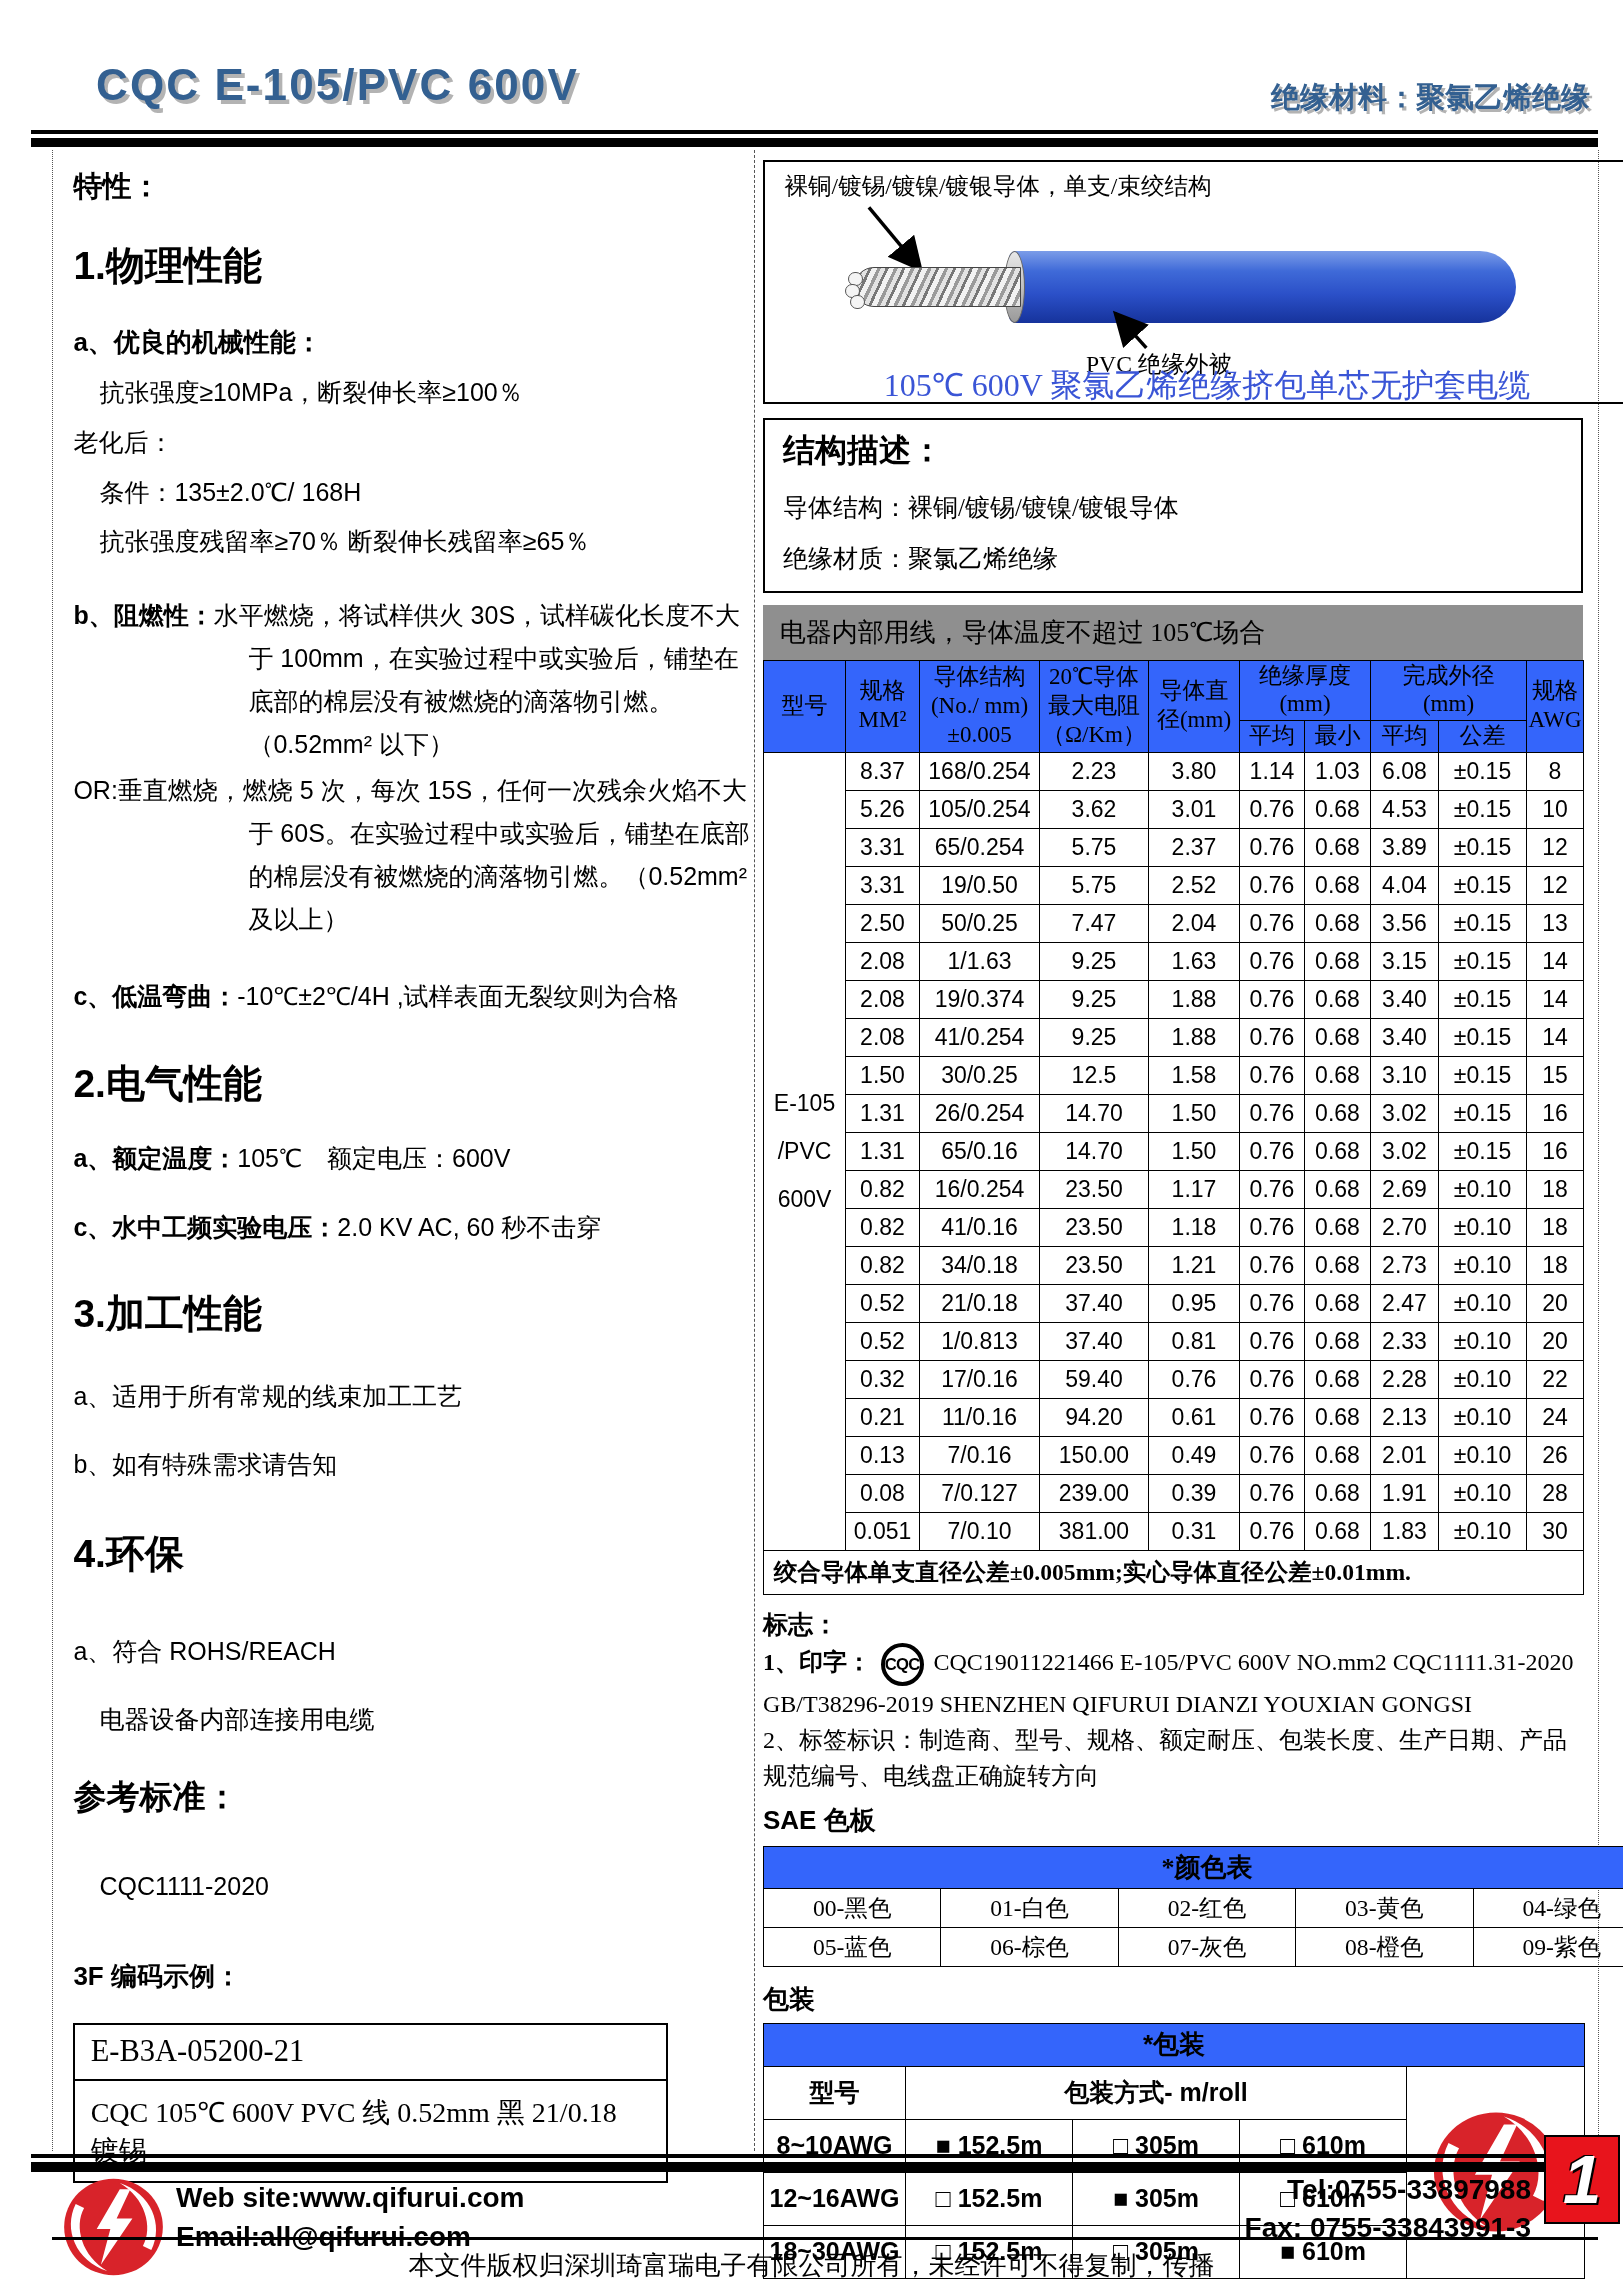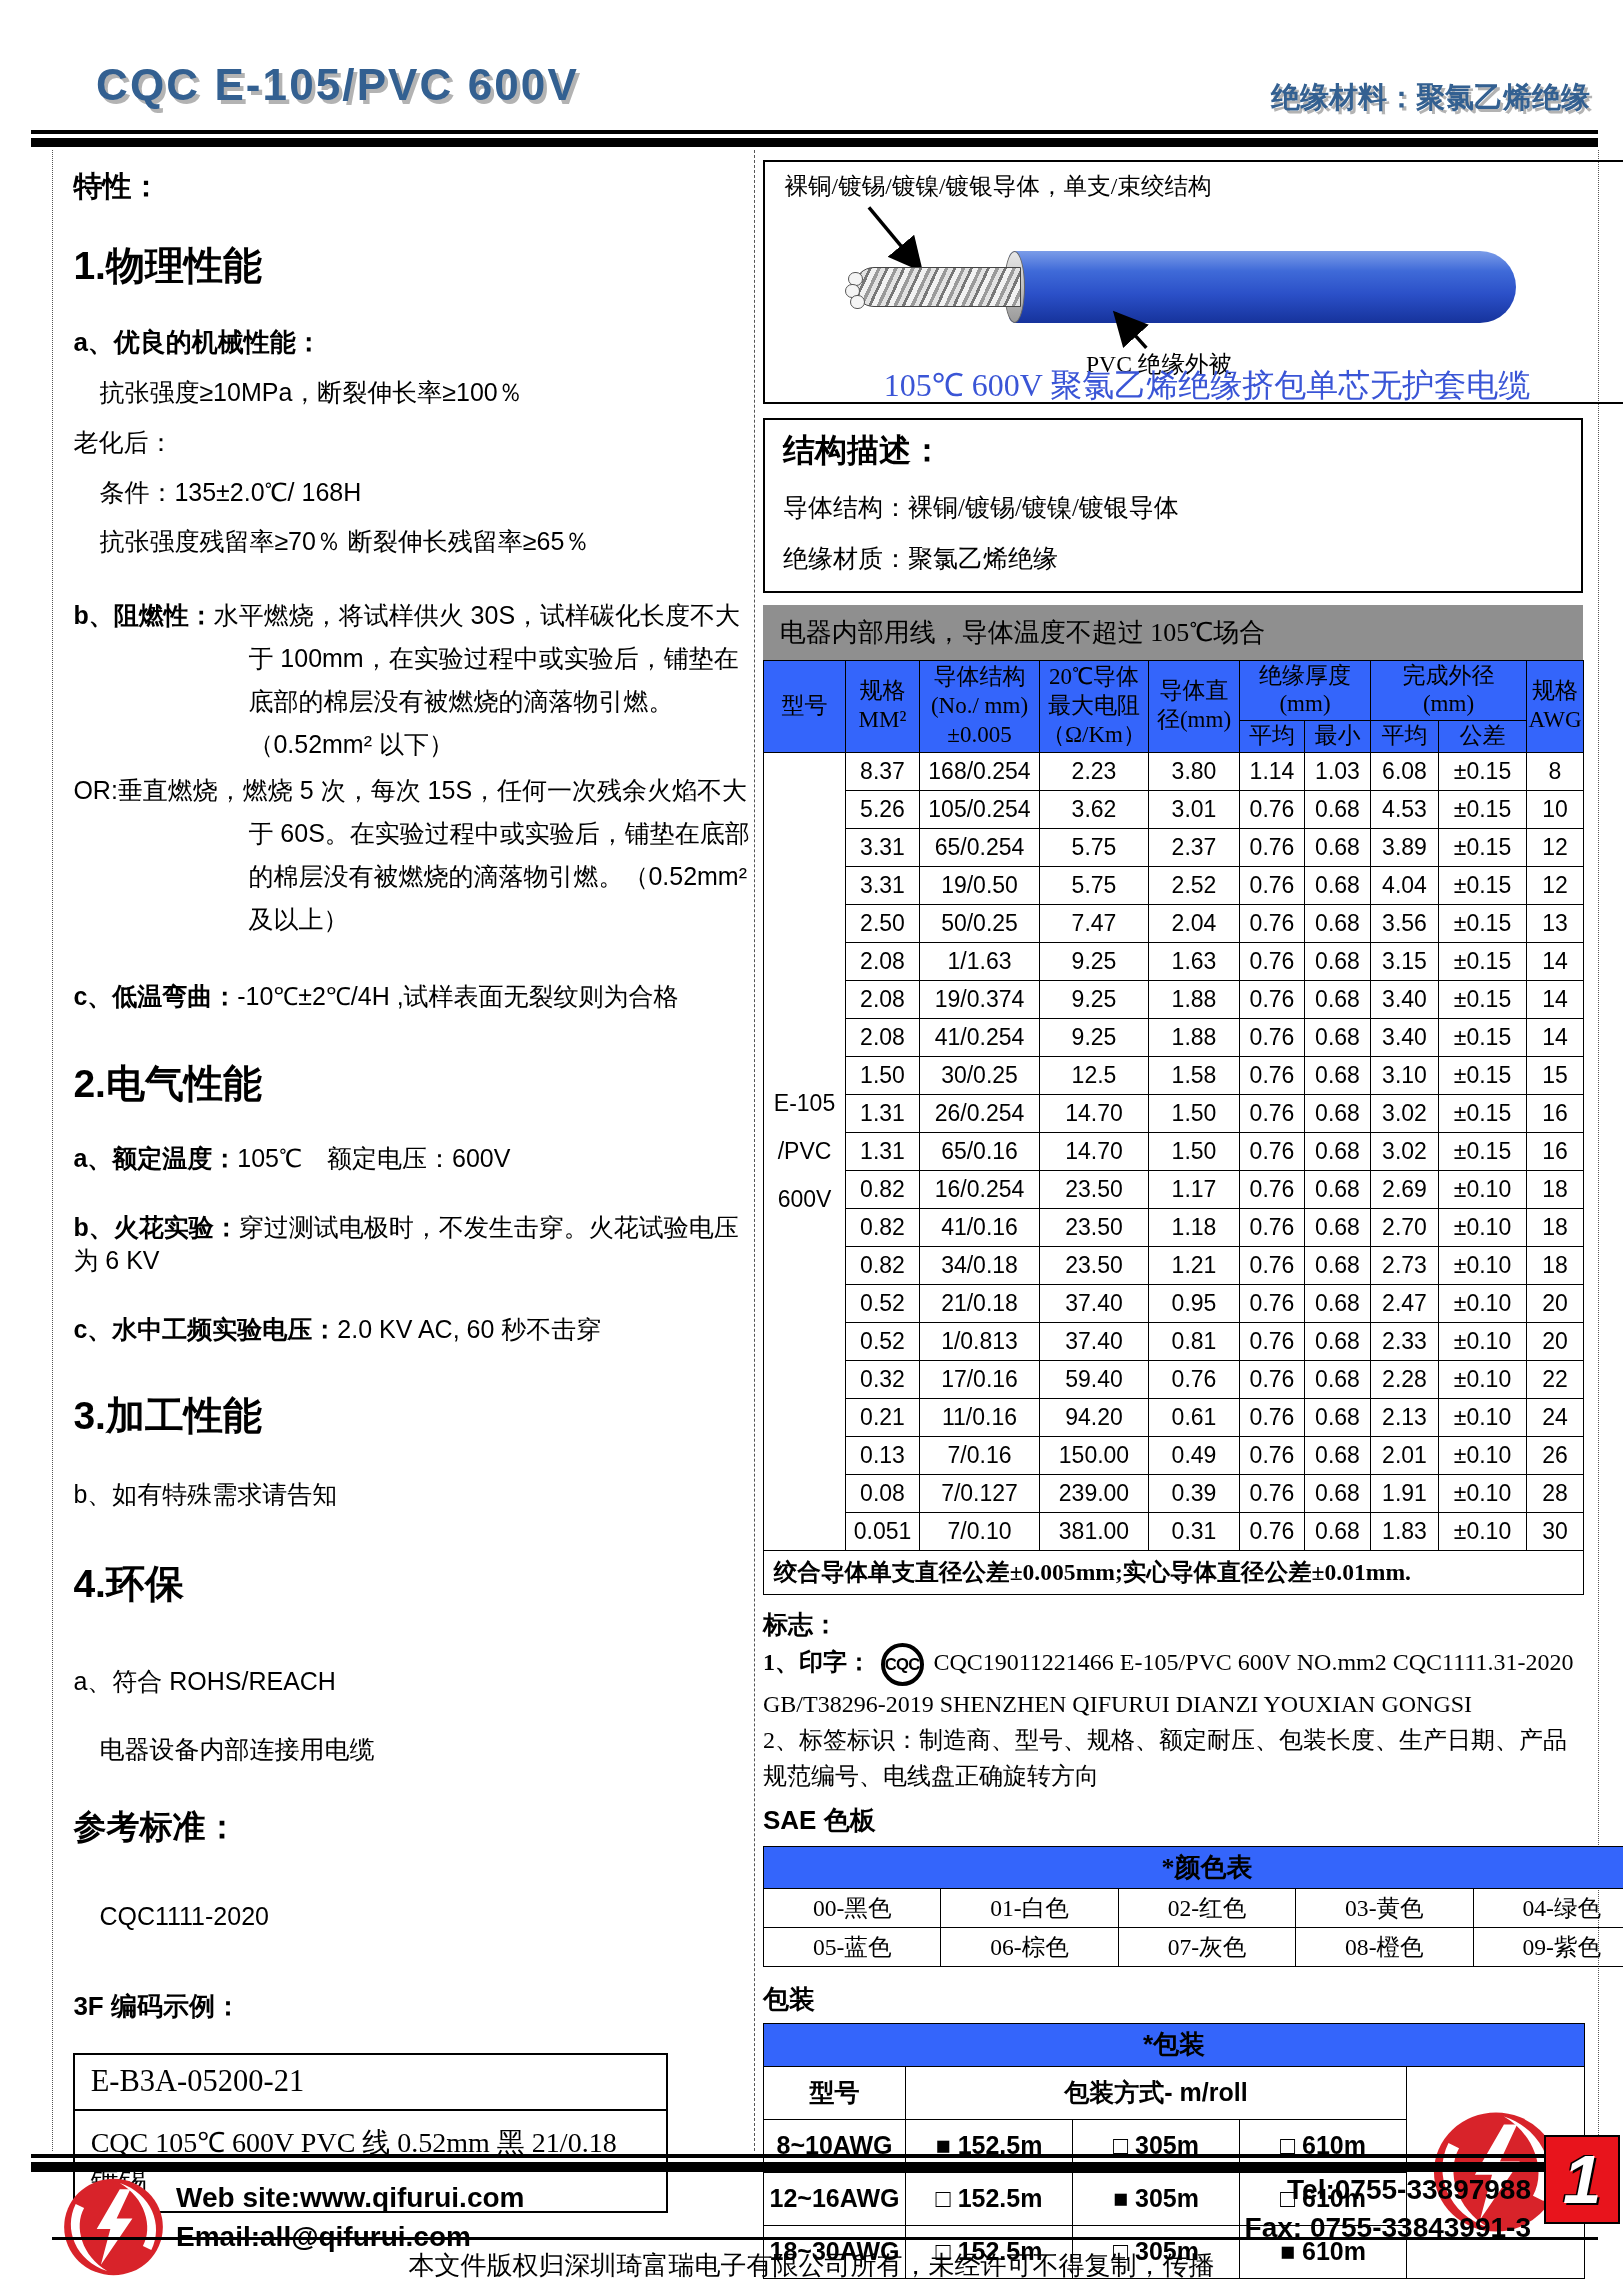--- a/index.html
+++ b/index.html
@@ -128,23 +128,23 @@
     <div class="t-sub">a、优良的机械性能：</div>
     <div class="t-line ind">抗张强度≥10MPa，断裂伸长率≥100％</div>
     <div class="t-line">老化后：</div>
     <div class="t-line ind">条件：135±2.0℃/ 168H</div>
     <div class="t-line ind">抗张强度残留率≥70％ 断裂伸长残留率≥65％</div>
     <div class="hang"><span class="b">b、阻燃性：</span><span>水平燃烧，将试样供火 30S，试样碳化长度不大于 100mm，在实验过程中或实验后，铺垫在底部的棉层没有被燃烧的滴落物引燃。（0.52mm² 以下）</span></div>
     <div class="hang2">OR:垂直燃烧，燃烧 5 次，每次 15S，任何一次残余火焰不大于 60S。在实验过程中或实验后，铺垫在底部的棉层没有被燃烧的滴落物引燃。（0.52mm² 及以上）</div>
     <div class="t-line" style="margin-top:37px;"><span class="b">c、低温弯曲：</span><span>-10℃±2℃/4H ,试样表面无裂纹则为合格</span></div>
     <div class="t-sec" style="margin-top:44px;">2.电气性能</div>
     <div class="t-line" style="margin-top:30.5px;"><span class="b">a、额定温度：</span><span>105℃　额定电压：600V</span></div>
-    <div class="t-line" style="margin-top:36px;"><span class="b">b、火花实验：</span><span>穿过测试电极时，不发生击穿。火花试验电压为 6 KV</span></div>
     <div class="t-line" style="margin-top:36px;"><span class="b">c、水中工频实验电压：</span><span>2.0 KV AC, 60 秒不击穿</span></div>
     <div class="t-sec" style="margin-top:43px;">3.加工性能</div>
+    <div class="t-line" style="margin-top:39px;">a、适用于所有常规的线束加工工艺</div>
     <div class="t-line" style="margin-top:35px;">b、如有特殊需求请告知</div>
     <div class="t-sec" style="margin-top:46px;">4.环保</div>
     <div class="t-line" style="margin-top:54px;">a、符合 ROHS/REACH</div>
     <div class="t-line ind" style="margin-top:35px;">电器设备内部连接用电缆</div>
     <div class="t-sec" style="margin-top:39px;font-size:33px;">参考标准：</div>
     <div class="t-line ind" style="margin-top:52px;">CQC1111-2020</div>
     <div class="t-sub" style="margin-top:58px;">3F 编码示例：</div>
 
     <div class="code-box serif">
       <div class="r1">E-B3A-05200-21</div>

